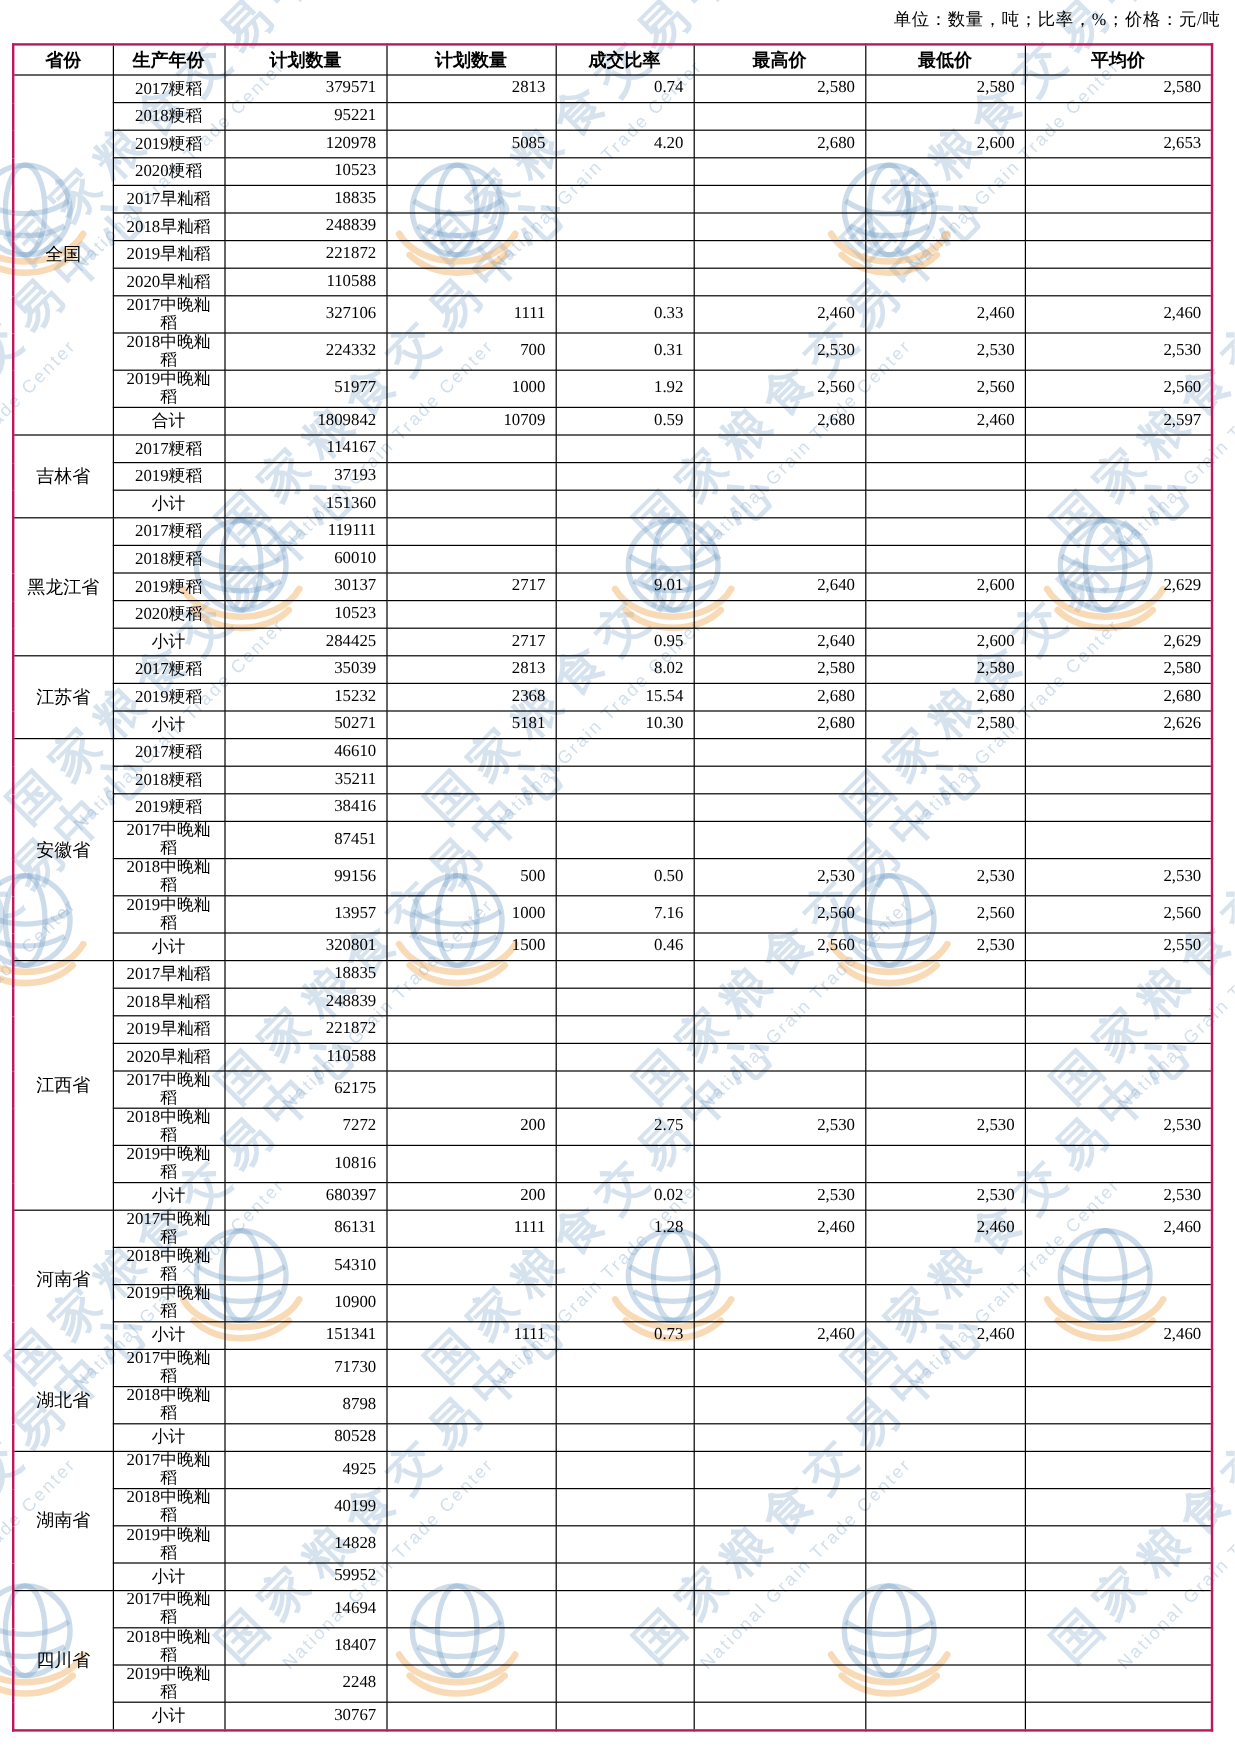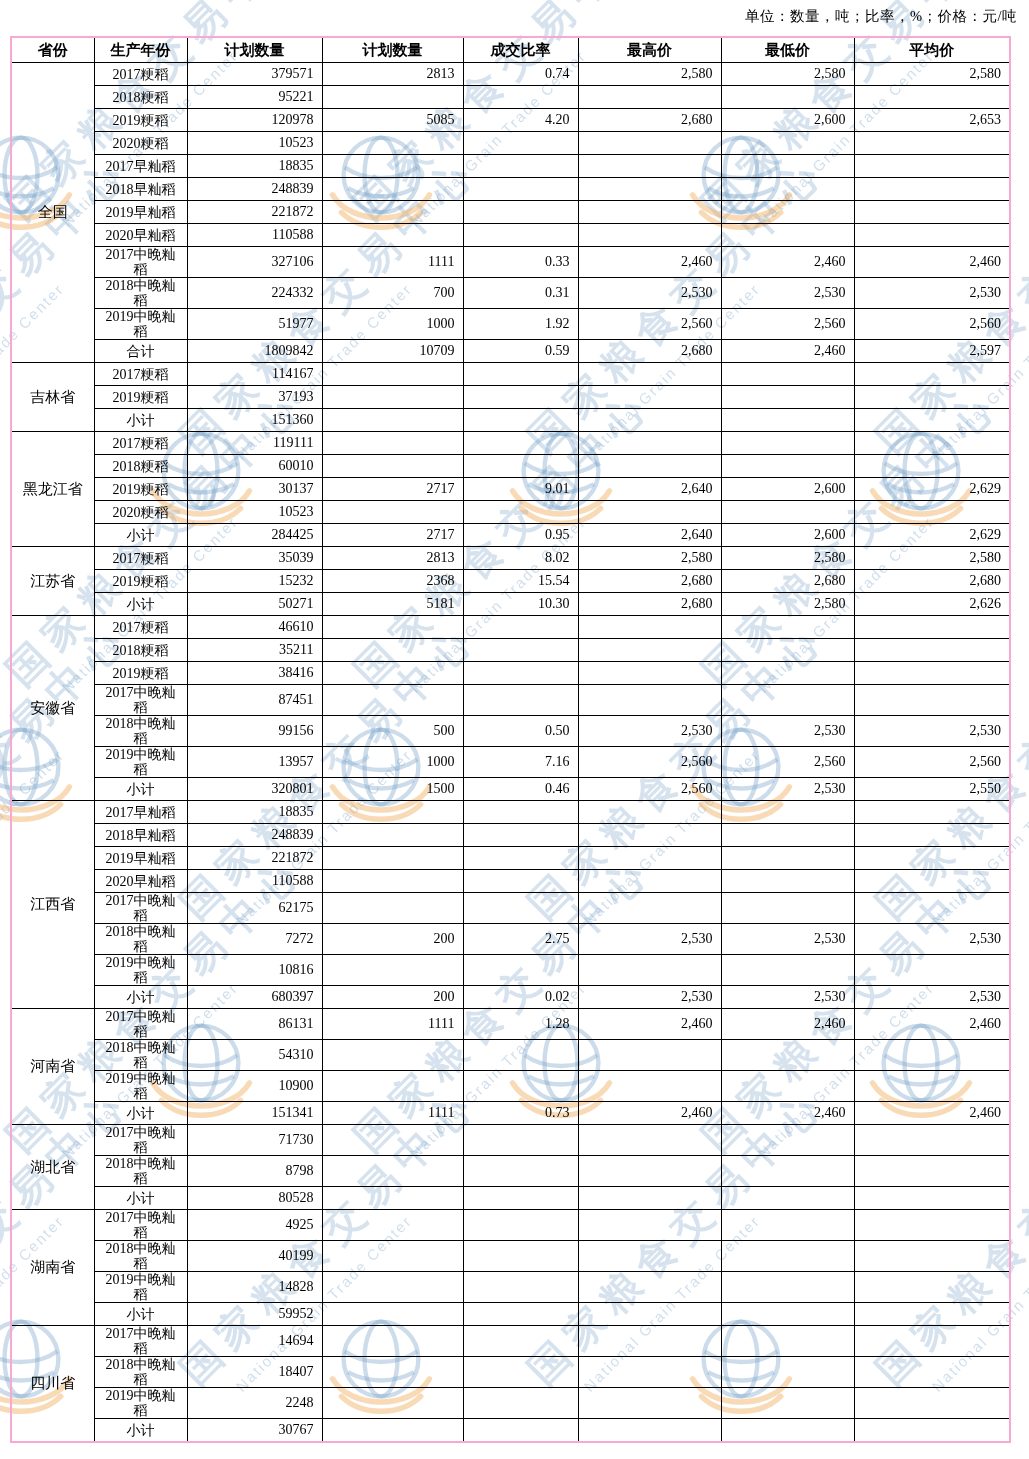--- a/index.html
+++ b/index.html
@@ -22,21 +22,21 @@
     position:absolute;top:7px;right:12px;z-index:2;
     font-size:14.5px;letter-spacing:.5px;
   }
 
   
   table.grid{
     position:absolute;top:36px;left:10px;z-index:1;
     width:1000px;table-layout:fixed;border-collapse:collapse;
     background:transparent;
   }
-  table.grid{border:2px solid #f9a8d4;}
+  table.grid{border:2px solid #be185d;}
   table.grid th,table.grid td{border:1px solid #000;overflow:hidden;}
   thead th{
     height:24px;font-size:15px;font-weight:bold;text-align:center;
     padding:0 2px;
   }
   td{font-size:14px;height:22px;padding:0;vertical-align:middle;}
   td.prov{text-align:center;font-size:15px;padding:0 2px;}
   td.year{text-align:center;line-height:15px;padding:0 5px;}
   td.num{text-align:right;padding-right:8px;font-size:14px;}
 </style>

